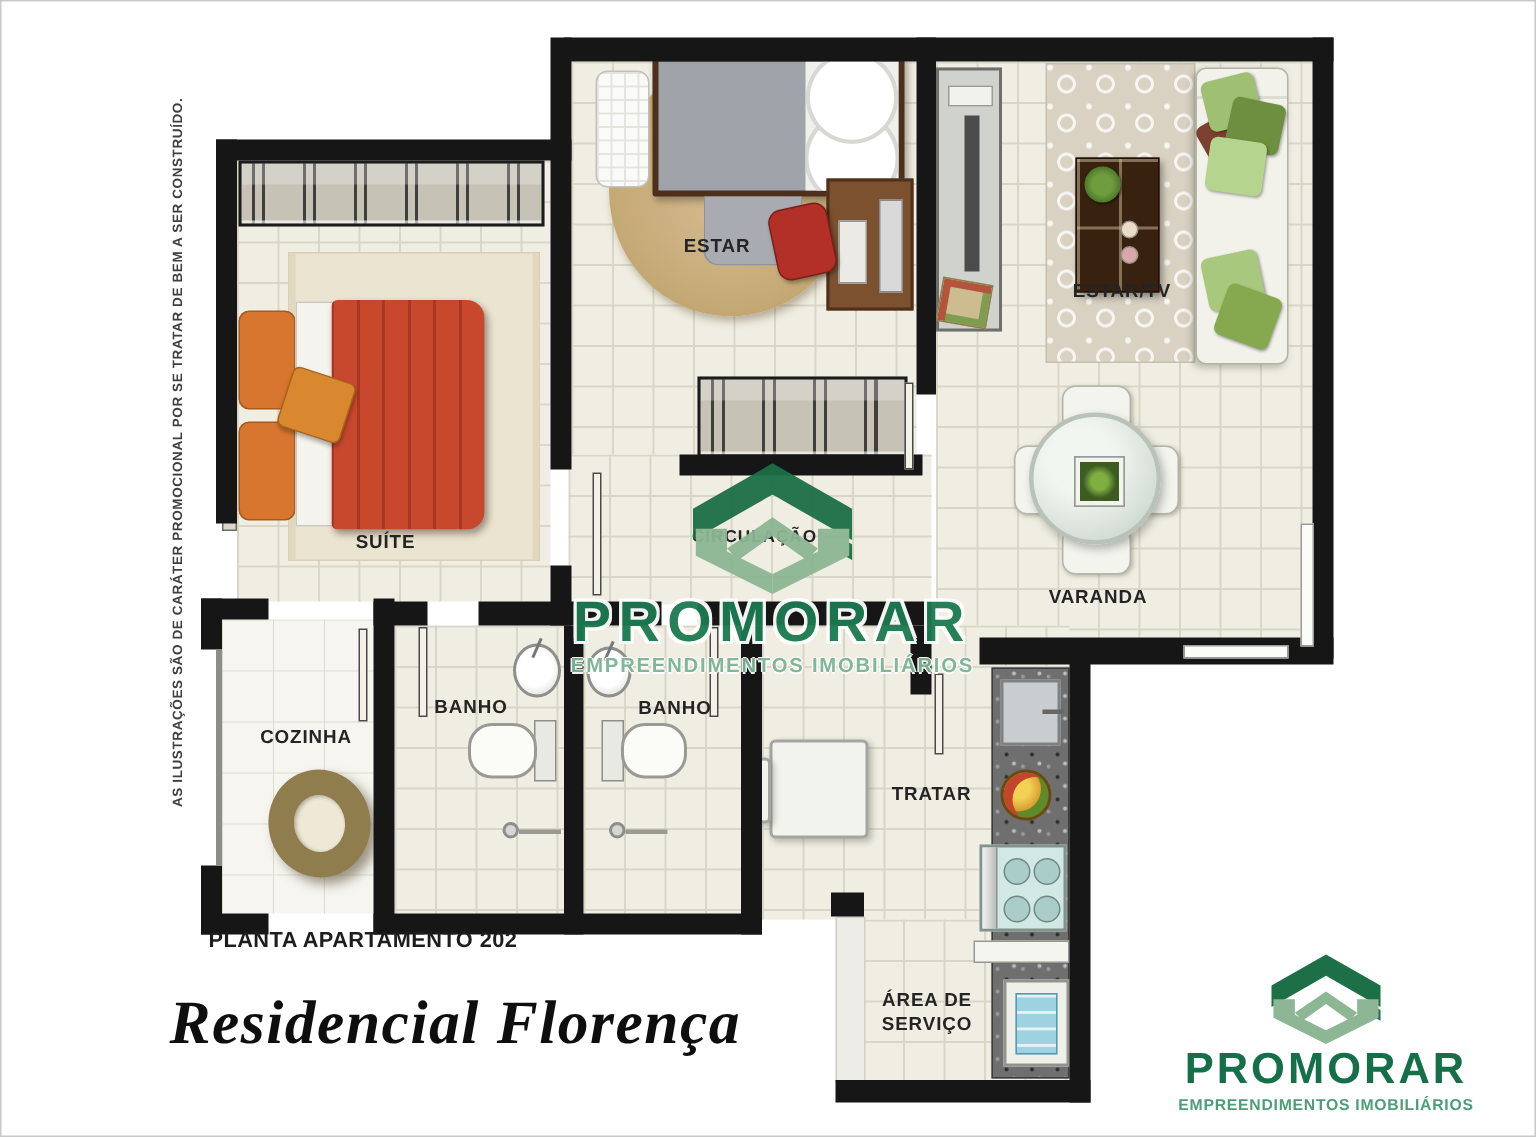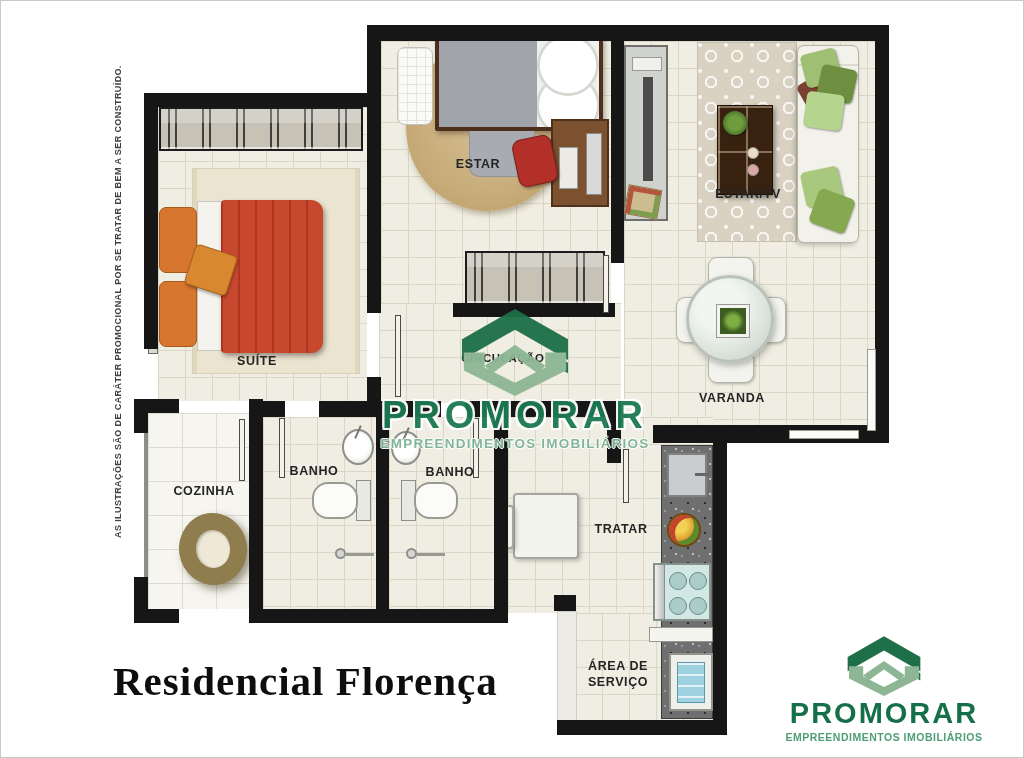--- a/index.html
+++ b/index.html
@@ -261,21 +261,22 @@
   <div class="lbl" style="left:502px;top:357px;font-size:11.5px;">CIRCULAÇÃO</div>
   <div class="lbl" style="left:203px;top:490px;">COZINHA</div>
   <div class="lbl" style="left:313px;top:470px;">BANHO</div>
   <div class="lbl" style="left:449px;top:471px;">BANHO</div>
   <div class="lbl" style="left:620px;top:528px;">TRATAR</div>
   <div class="lbl two" style="left:617px;top:674px;">
     <div>ÁREA DE</div>
     <div>SERVIÇO</div>
   </div>
 
-  <div class="bigtitle" style="left:112px;top:656px;">Residencial Florença</div>
+  <div class="planlabel" style="left:138px;top:618px;">PLANTA APARTAMENTO 202</div>
+  <div class="bigtitle" style="left:112px;top:656px;font-style:italic;">Residencial Florença</div>
 
   <div class="wm" style="left:368px;top:306px;width:292px;opacity:.95;">
     <svg viewBox="0 0 120 94" style="width:114px;height:89px;display:block;margin:0 auto;">
       <path class="lg-dark" d="M4 34 L60 2 L116 34 L116 56 L60 24 L4 56 Z"></path>
       <path class="lg-dark" d="M100 50 L116 59 L116 70 L100 61 Z"></path>
       <path class="lg-light" d="M6 48 L28 48 L28 64 L60 80 L60 94 L6 67 Z"></path>
       <path class="lg-light" d="M114 48 L92 48 L92 64 L60 80 L60 94 L114 67 Z"></path>
       <path class="lg-light" d="M60 40 L92 62 L84 70 L60 53 L36 70 L28 62 Z"></path>
     </svg>
     <div class="name">PROMORAR</div>

